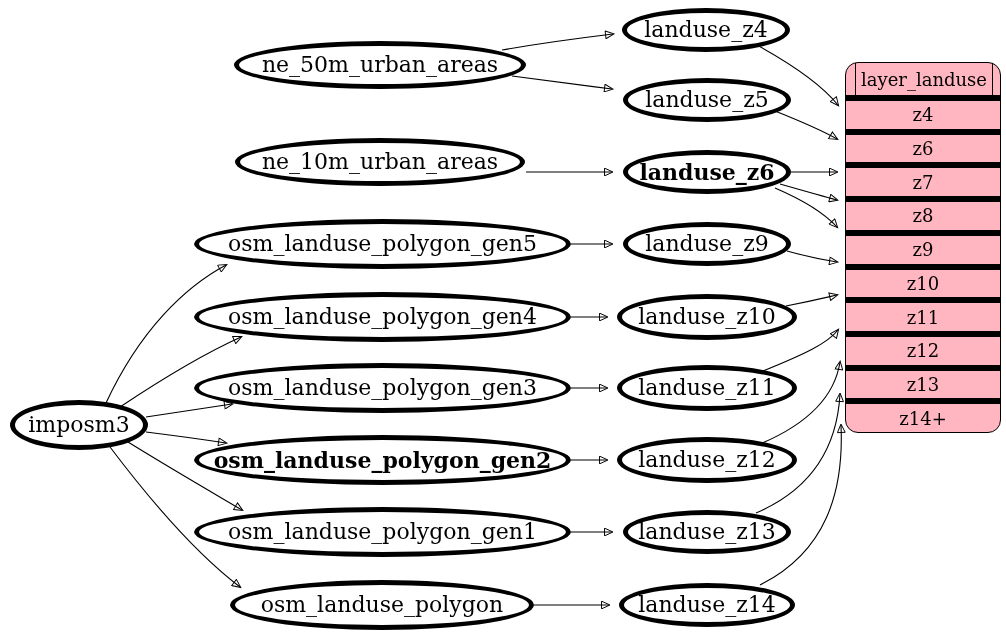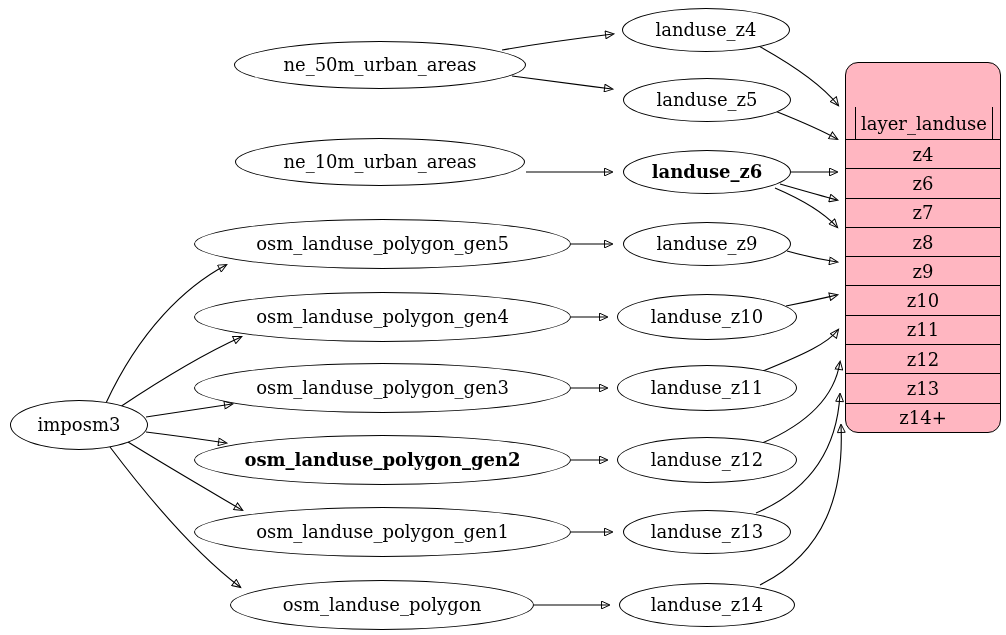--- a/index.html
+++ b/index.html
@@ -8,48 +8,48 @@
     width:1006px;height:635px;
     background:#ffffff;
     font-family:"DejaVu Serif","Liberation Serif",serif;
     color:#000;
     overflow:hidden;
   }
   svg.edges{position:absolute;left:0;top:0;width:1006px;height:635px;}
   svg.edges path{stroke:#000;stroke-width:1.1;fill:none;}
   .node{
     position:absolute;
-    border:1px solid #000000;
+    border:5px solid #000000;
     border-radius:50%;
     background:#fff;
     display:flex;align-items:center;justify-content:center;
-    font-size:18px;line-height:1;white-space:nowrap;
+    font-size:22px;line-height:1;white-space:nowrap;
     box-sizing:border-box;
   }
   .ltable{
     position:absolute;left:845px;top:62px;width:156px;height:371px;
     background:#ffb6c1;
     border:1px solid #000;border-radius:13px;
     display:flex;flex-direction:column;
     box-sizing:border-box;
     font-size:18px;
   }
   .ltable .theader{
     flex:0 0 32px;position:relative;
-    display:flex;align-items:center;justify-content:center;margin-top:44px;
+    display:flex;align-items:center;justify-content:center;
   }
   .ltable .theader .hbox{
     position:absolute;left:9px;right:7px;top:0;bottom:0;
     border-left:1px solid #000;border-right:1px solid #000;
     display:flex;align-items:center;justify-content:center;
     white-space:nowrap;
   }
   .ltable .trow{
     flex:1;
-    border-top:1px solid #000000;
+    border-top:6px solid #000000;
     display:flex;align-items:center;justify-content:center;
     white-space:nowrap;
   }
 </style>
 </head>
 <body>
 
 <div class="canvas">
 
   <svg class="edges" viewBox="0 0 1006 635">

